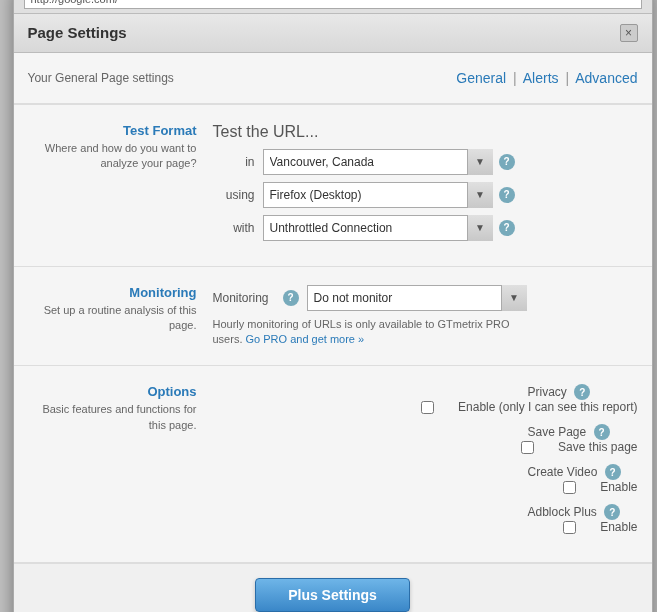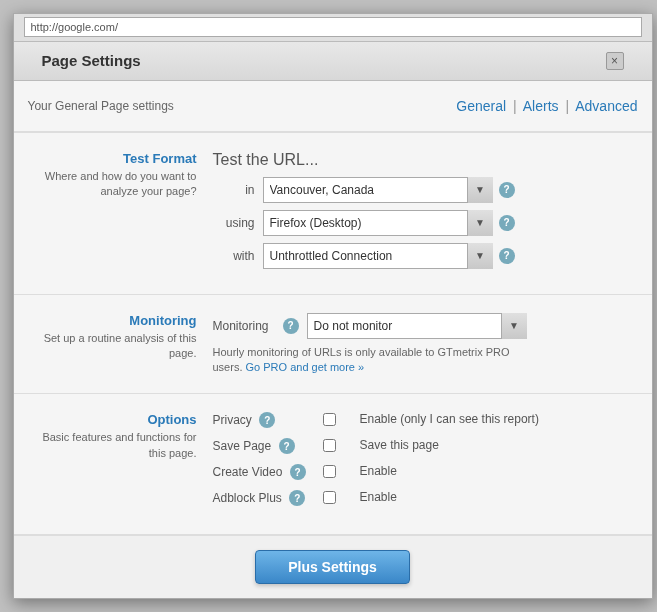--- a/index.html
+++ b/index.html
@@ -25,21 +25,21 @@
     }
     .modal {
       width: 640px;
       background: #f5f5f5;
       border: 1px solid #aaa;
       box-shadow: 0 4px 16px rgba(0,0,0,0.4);
       position: relative;
     }
     .modal-header {
       background: linear-gradient(to bottom, #e8e8e8, #d8d8d8);
-      padding: 10px 28px;
+      padding: 10px 14px;
       border-bottom: 1px solid #bbb;
       display: flex;
       align-items: center;
       justify-content: space-between;
     }
     .modal-title {
       font-size: 15px;
       font-weight: bold;
       color: #333;
     }
@@ -196,22 +196,23 @@
       height: 26px;
       border: 1px solid #aaa;
       background: white;
       padding: 2px 28px 2px 6px;
       font-size: 12px;
       color: #333;
       cursor: pointer;
     }
     .options-section .opt-row {
       display: flex;
-      align-items: flex-start;
+      align-items: flex-end;
       margin-bottom: 10px;
+      flex-direction: column;
     }
     .opt-label {
       width: 110px;
       color: #555;
       font-size: 12px;
     }
     .opt-checkbox-label {
       display: flex;
       align-items: center;
       gap: 24px;

